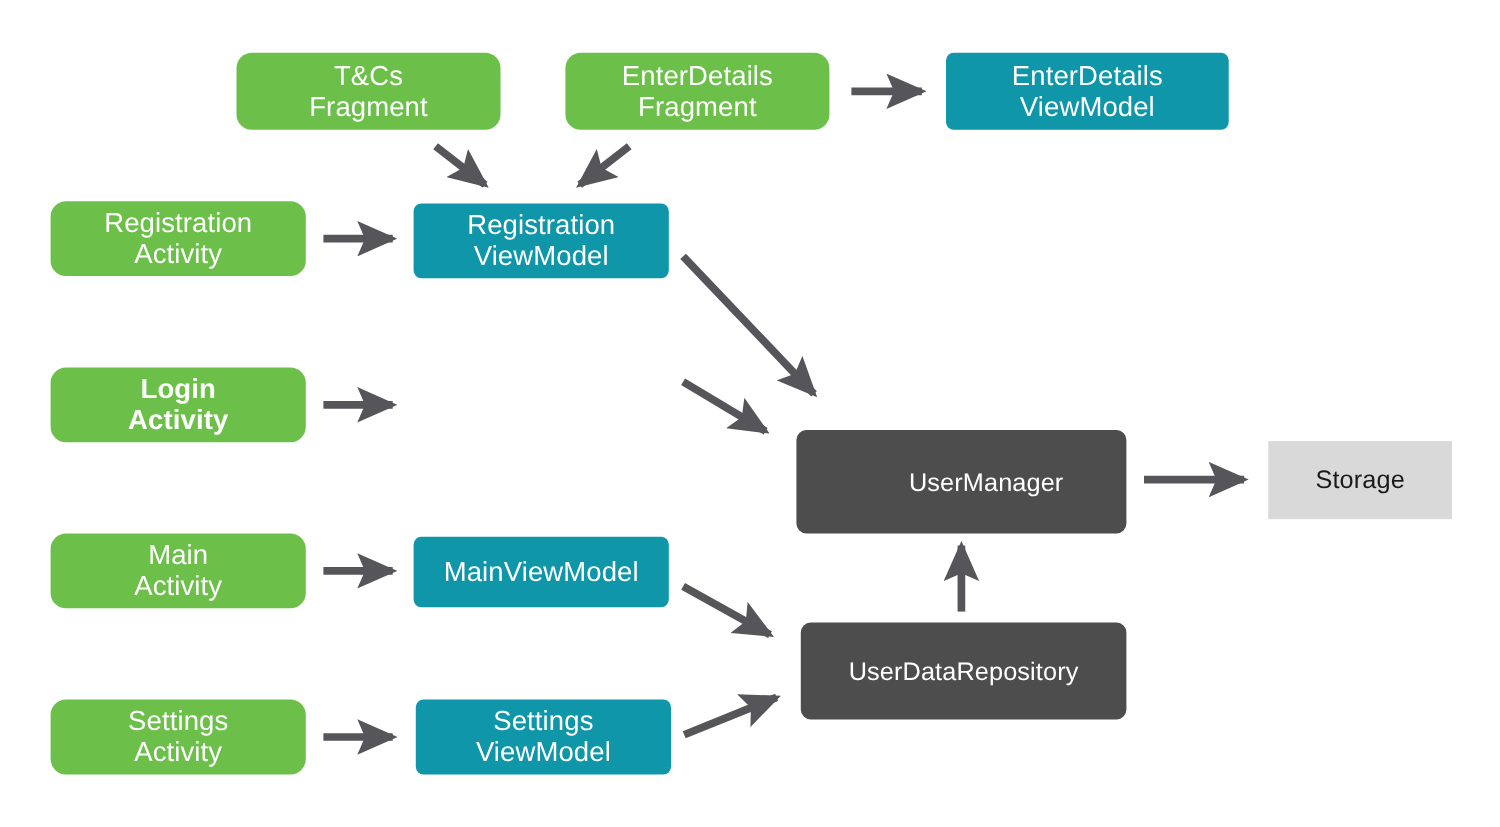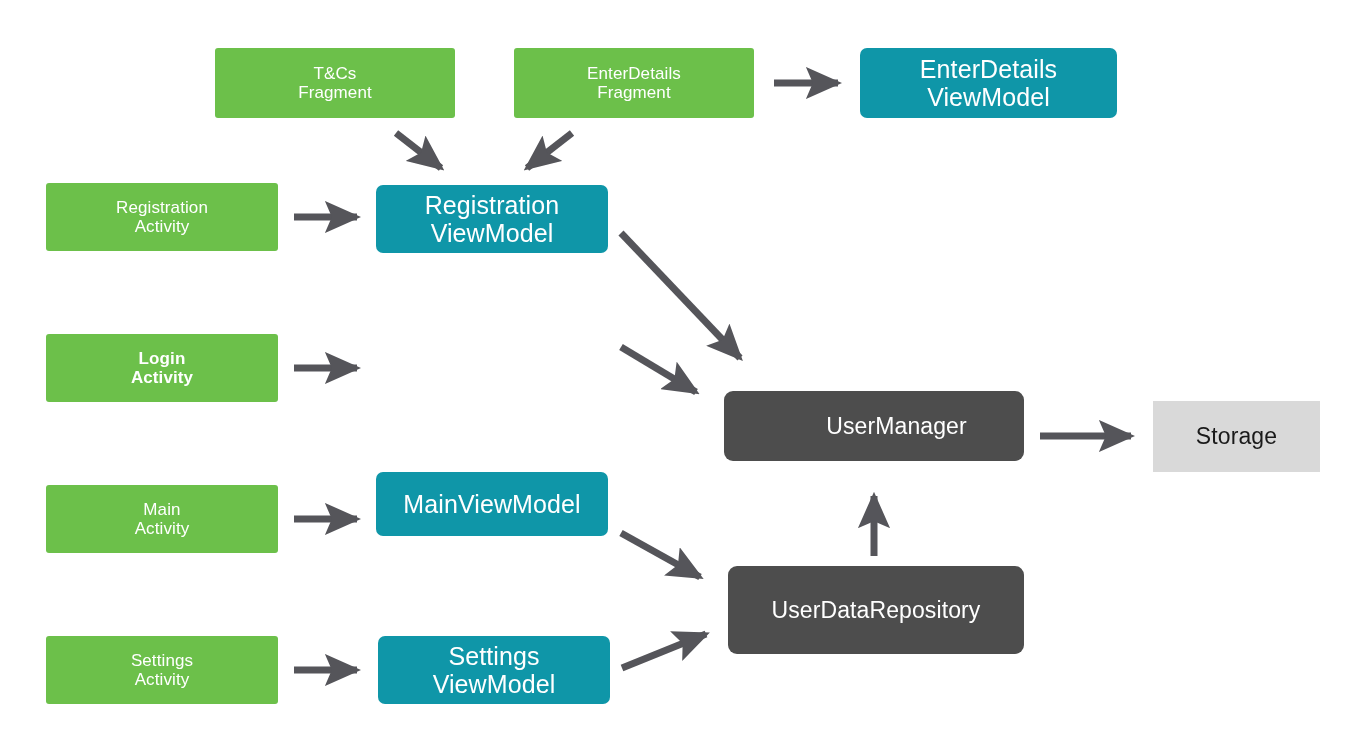--- a/index.html
+++ b/index.html
@@ -34,22 +34,22 @@
     justify-content: center;
     text-align: center;
     line-height: 1.14;
     letter-spacing: 0.1px;
     white-space: pre-line;
     z-index: 2;
   }
   .node-view {
     background: #6cc04a;
     color: #ffffff;
-    border-radius: 3px;
-    font-size: 17px;
+    border-radius: 14px;
+    font-size: 25px;
   }
   .node-viewmodel {
     background: #0f96a8;
     color: #ffffff;
     border-radius: 7px;
     font-size: 25px;
   }
   .node-manager {
     background: #4d4d4d;
     color: #ffffff;
@@ -117,27 +117,27 @@
   <div class="node node-viewmodel" style="left:376px; top:185px; width:232px; height:68px;">Registration
 ViewModel</div>
 
   <div class="node node-view" style="left:46px; top:334px; width:232px; height:68px;font-weight:bold;">Login
 Activity</div>
 
 
   <div class="node node-view" style="left:46px; top:485px; width:232px; height:68px;">Main
 Activity</div>
 
-  <div class="node node-viewmodel" style="left:376px; top:472px; width:232px; height:64px;">MainViewModel</div>
+  <div class="node node-viewmodel" style="left:376px; top:488px; width:232px; height:64px;">MainViewModel</div>
 
   <div class="node node-view" style="left:46px; top:636px; width:232px; height:68px;">Settings
 Activity</div>
 
   <div class="node node-viewmodel" style="left:378px; top:636px; width:232px; height:68px;">Settings
 ViewModel</div>
 
-  <div class="node node-manager" style="left:724px; top:391px; width:300px; height:70px;padding-left:45px;">UserManager</div>
+  <div class="node node-manager" style="left:724px; top:391px; width:300px; height:94px;padding-left:45px;">UserManager</div>
 
   <div class="node node-manager" style="left:728px; top:566px; width:296px; height:88px;">UserDataRepository</div>
 
   <div class="node node-storage" style="left:1153px; top:401px; width:167px; height:71px;">Storage</div>
 
 </div>
 
 </body></html>

